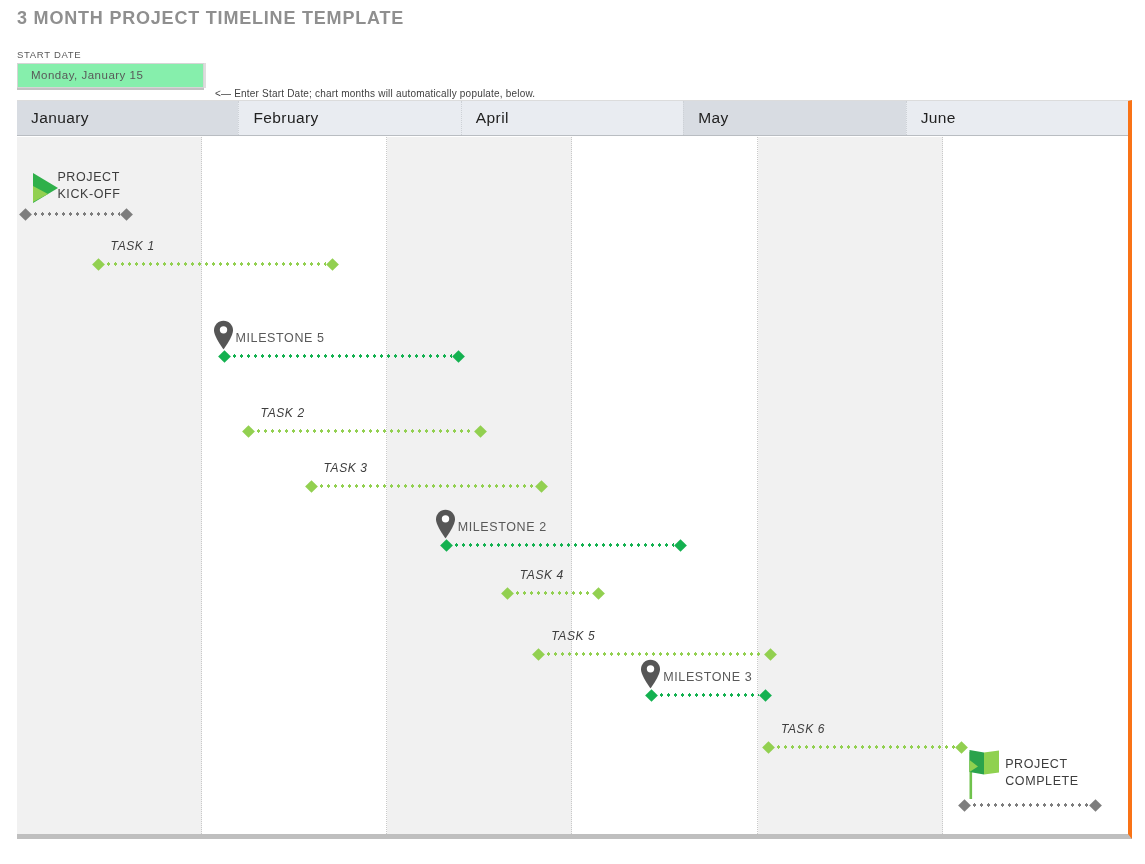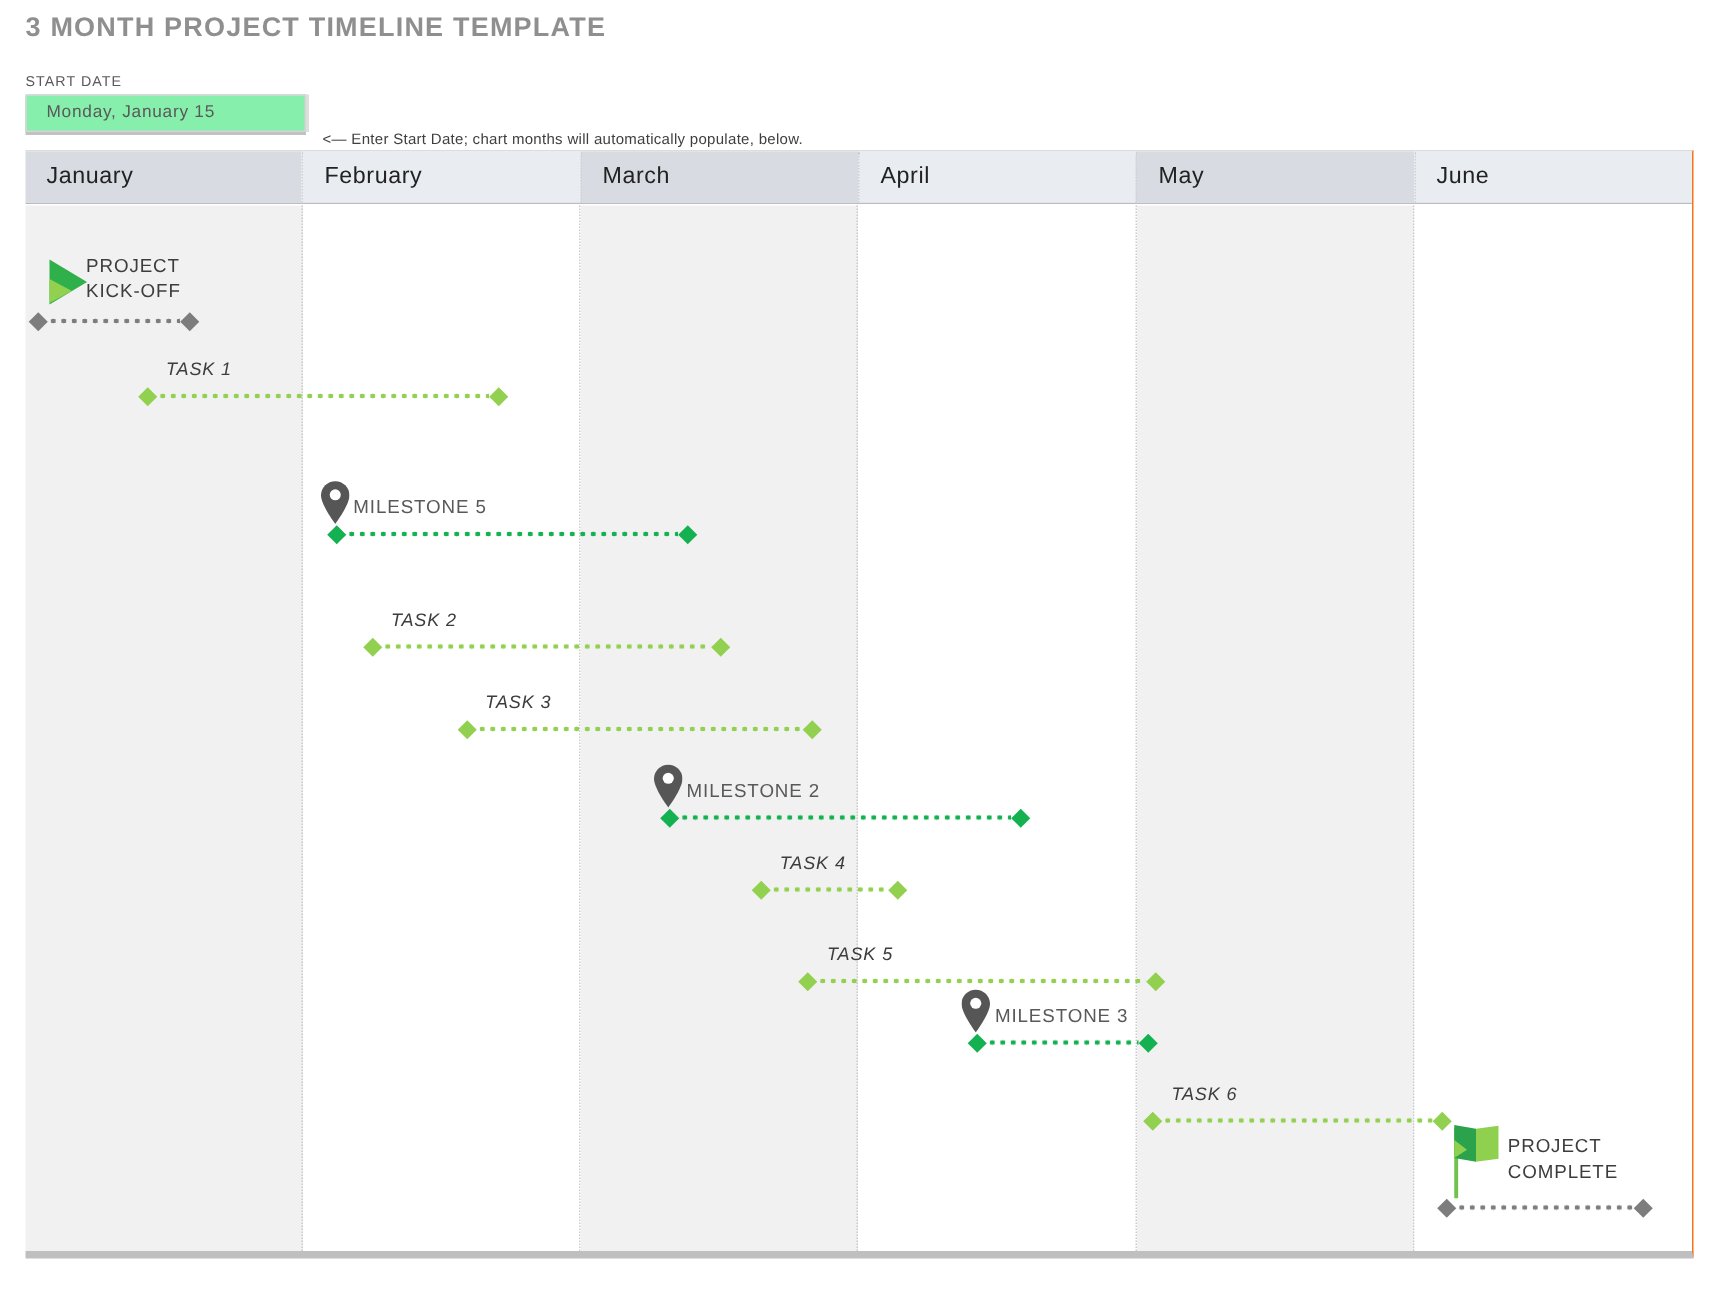--- a/index.html
+++ b/index.html
@@ -24,21 +24,21 @@
     line-height:23px;padding-left:13px;cursor:text;
   }
   .start-note{
     position:absolute;left:215px;top:70px;
     font-size:10px;color:#3f3f3f;letter-spacing:0.2px;margin-top:18px;
   }
   
   .chart{
     position:absolute;left:17px;top:100px;width:1111px;height:733px;
     border-top:1px solid #dcdcdc;
-    border-right:1px solid #f97316;
+    border-right:4px solid #f97316;
     border-bottom:5px solid #bfbfbf;
     background:#ffffff;
   }
   .chart-header{
     position:absolute;top:0;left:0;width:100%;height:35px;display:flex;
     border-bottom:1px solid #b9bdc2;box-sizing:border-box;
   }
   .h-cell{
     flex:1;font-size:15.5px;color:#222222;letter-spacing:0.4px;
     line-height:34px;padding-left:14px;box-sizing:border-box;
@@ -92,21 +92,20 @@
 
 <div class="page-title">3 MONTH PROJECT TIMELINE TEMPLATE</div>
 <div class="start-label">START DATE</div>
 <div class="date-input">Monday, January 15</div>
 <div class="start-note">&lt;— Enter Start Date; chart months will automatically populate, below.</div>
 
 <div class="chart">
   <div class="chart-header">
       <div class="h-cell odd">January</div>
       <div class="h-cell even">February</div>
-      <div class="h-cell odd">March</div>
       <div class="h-cell even">April</div>
       <div class="h-cell odd">May</div>
       <div class="h-cell even">June</div>
     </div>
   <div class="chart-body">
       <div class="b-col odd" style="left: 0px; width: 185.167px;"></div>
       <div class="b-col even" style="left: 185.167px; width: 185.167px;"></div>
       <div class="b-col odd" style="left: 370.333px; width: 185.167px;"></div>
       <div class="b-col even" style="left: 555.5px; width: 185.167px;"></div>
       <div class="b-col odd" style="left: 740.667px; width: 185.167px;"></div>

